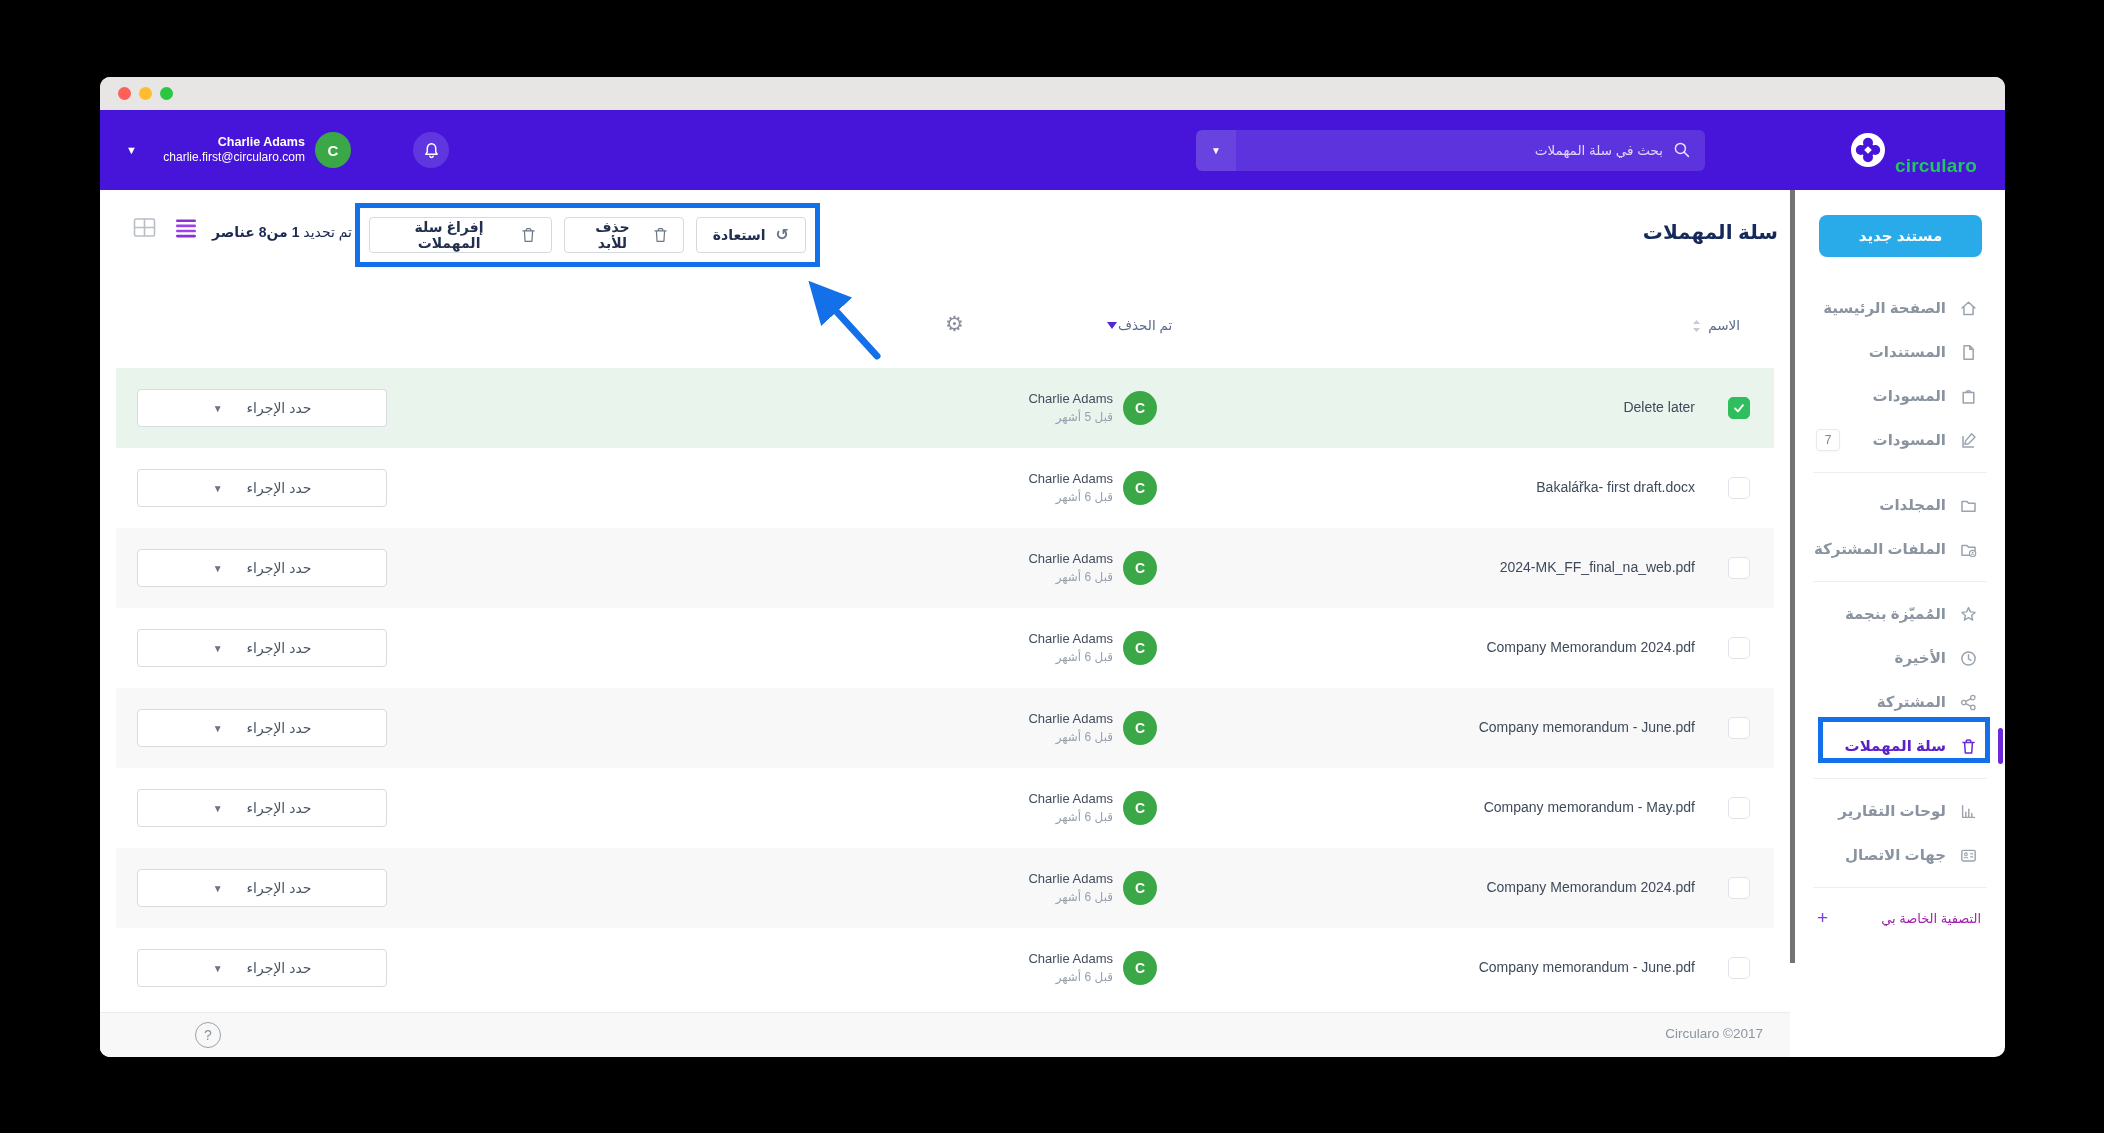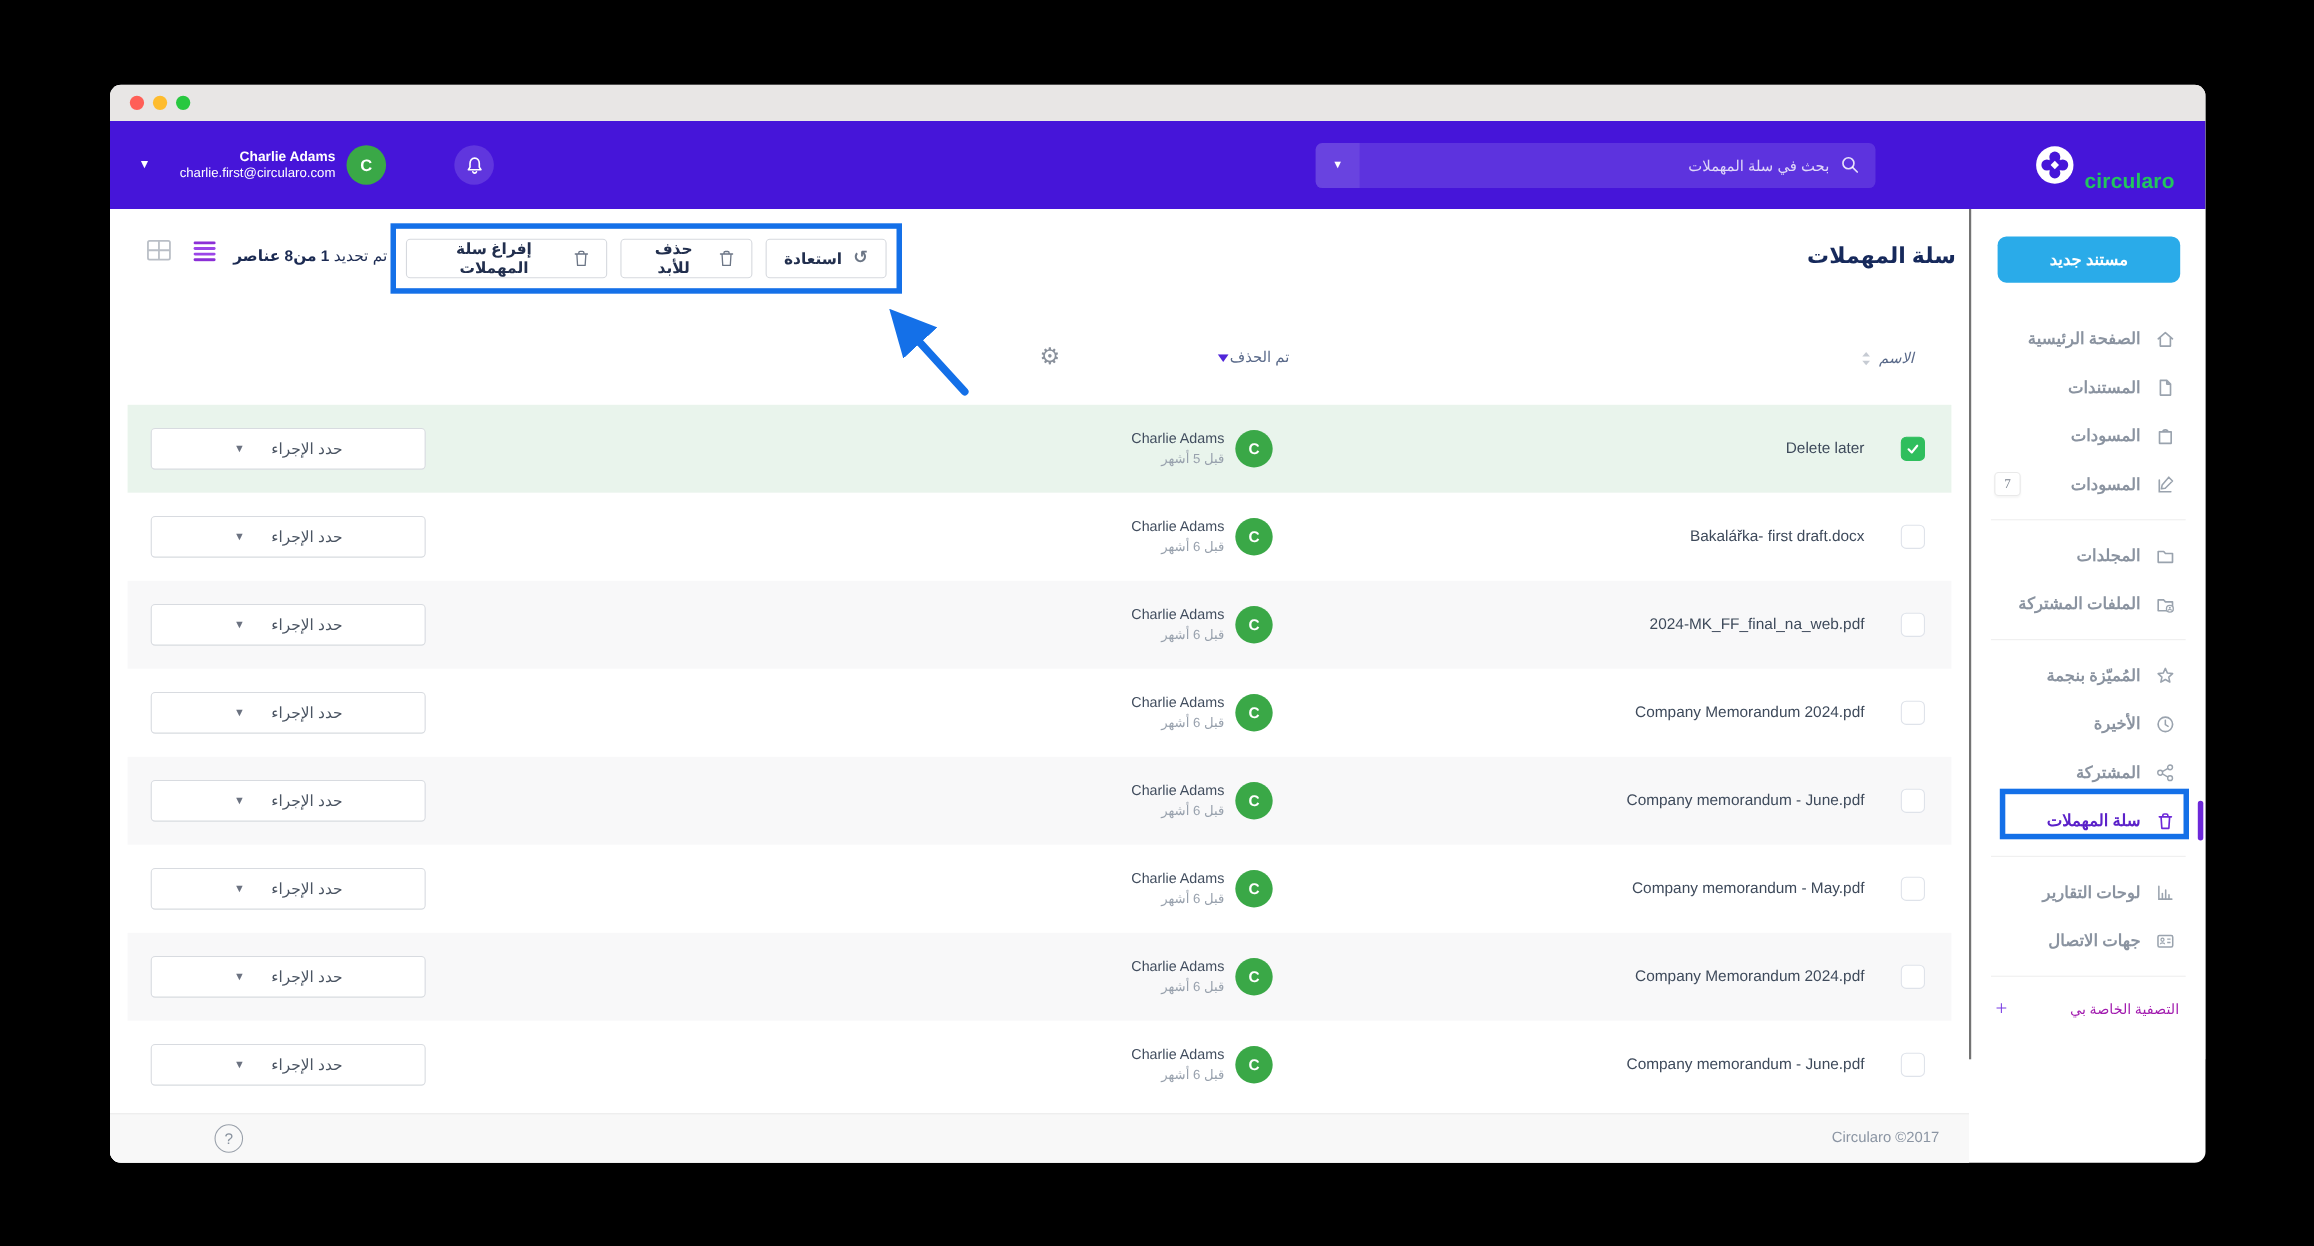--- a/index.html
+++ b/index.html
@@ -25,21 +25,21 @@
   .bell-wrap { position:absolute; left:313px; top:22px; width:36px; height:36px; border-radius:50%; background:rgba(255,255,255,.14); display:flex; align-items:center; justify-content:center; cursor:pointer; }
   .search-wrap { position:absolute; left:1096px; top:20px; width:509px; height:41px; border-radius:6px; background:rgba(255,255,255,.13); }
   .search-caret-zone { position:absolute; left:0; top:0; width:40px; height:100%; background:rgba(255,255,255,.08); border-radius:6px 0 0 6px; display:flex; align-items:center; justify-content:center; color:#fff; font-size:10px; cursor:pointer; }
   .search-input { position:absolute; left:40px; top:0; width:469px; height:100%; background:transparent; border:none; outline:none; color:rgba(255,255,255,.85); font-size:13.5px; padding-right:42px; padding-left:10px; font-family:inherit; }
   .search-input::placeholder { color:rgba(255,255,255,.8); }
   .search-icon { position:absolute; right:14px; top:11px; }
   .logo { position:absolute; right:28px; top:0; height:100%; display:flex; align-items:center; gap:9px; }
   .logo-text { color:#22c55e; font-size:19px; font-weight:700; letter-spacing:.2px;margin-top:32px; }
 
   
-  .sidebar { position:absolute; right:0; top:113px; width:215px; height:773px; background:#fff; border-left:2px solid #737373;font-family:Liberation Serif, serif; }
+  .sidebar { position:absolute; right:0; top:113px; width:215px; height:773px; background:#fff; border-left:5px solid #737373; }
   .new-doc-btn { position:absolute; left:24px; right:23px; top:25px; height:42px; border-radius:8px; background:#2aabe9; color:#fff; font-size:15px; font-weight:700; border:none; display:flex; align-items:center; justify-content:center; cursor:pointer; font-family:inherit; }
   .nav { position:absolute; top:96px; left:0; right:0; }
   .nav-item { position:relative; height:44px; display:flex; align-items:center; justify-content:flex-end; gap:13px; padding-right:27px; cursor:pointer; color:#8a93a0; }
   .nav-label { font-size:15px; font-weight:600; }
   .nav-item.selected { color:#5b21c9; }
   .nav-divider { height:1px; background:#efefef; margin:10px 18px; }
   .nav-badge { position:absolute; left:21px; top:50%; transform:translateY(-50%); min-width:24px; height:22px; background:#fff; border:1px solid #e9e9e9; border-radius:4px; color:#7a828e; font-size:12px; display:flex; align-items:center; justify-content:center; box-shadow:0 1px 2px rgba(0,0,0,.04); }
   .sel-indicator { position:absolute; right:2px; top:4px; width:5px; height:36px; border-radius:3px; background:#6d28d9; }
   .filter-item { display:flex; align-items:center; justify-content:space-between; height:40px; padding:0 24px 0 22px; cursor:pointer; }
   .filter-label { color:#a21caf; font-size:13px; font-weight:500; }
@@ -52,21 +52,21 @@
   .selection-text { position:absolute; left:112px; top:34px; width:140px; font-size:14px; color:#1b2a52; text-align:right; white-space:nowrap; }
   .annotation-box { position:absolute; border:5px solid #1470e8; pointer-events:none; z-index:40; }
   .ann-buttons { left:255px; top:13px; width:465px; height:64px; }
   .action-buttons { position:absolute; left:269px; top:21px; width:437px; height:48px; display:flex; flex-direction:row; gap:12px; direction:rtl; align-items:center; }
   .act-btn { height:36px; background:#fff; border:1px solid #d6d9de; border-radius:4px; padding:0 16px; display:flex; align-items:center; gap:10px; font-size:14px; font-weight:600; color:#222f4e; cursor:pointer; font-family:inherit; flex:1 1 auto; justify-content:center; }
   .act-icon { color:#6c7686; font-size:16px; line-height:1; }
   .ann-arrow { position:absolute; left:697px; top:78px; z-index:40; pointer-events:none; }
   .ann-sidebar-box { left:1718px; top:640px; width:172px; height:46px; position:absolute; border:5px solid #1470e8; z-index:40; pointer-events:none; }
 
   .table-header { position:absolute; left:0; top:120px; width:100%; height:36px; }
-  .col-name { position:absolute; right:50px; top:7px; display:flex; align-items:flex-end; gap:7px; cursor:pointer;font-style:italic; }
+  .col-name { position:absolute; right:50px; top:7px; display:flex; align-items:flex-end; gap:7px; cursor:pointer; }
   .col-name-label, .col-deleted-label { font-size:13.5px; color:#5a6a8a; }
   .col-deleted { position:absolute; left:1007px; top:7px; display:flex; align-items:center; gap:1px; cursor:pointer; }
   .gear { position:absolute; left:845px; top:2px; font-size:21px; color:#8a919c; cursor:pointer; }
 
   .table { position:absolute; left:16px; top:178px; width:1658px; }
   .row { position:relative; height:80px; background:#fff; }
   .row.alt { background:#f8f8f9; }
   .row.selected { background:#e9f4ec; }
   .checkbox { position:absolute; right:24px; top:29px; width:22px; height:22px; border-radius:5px; background:#fff; border:1.5px solid #dfe3ea; cursor:pointer; }
   .checkbox.checked { background:#2fbe5d; border-color:#2fbe5d; display:flex; align-items:center; justify-content:center; }

